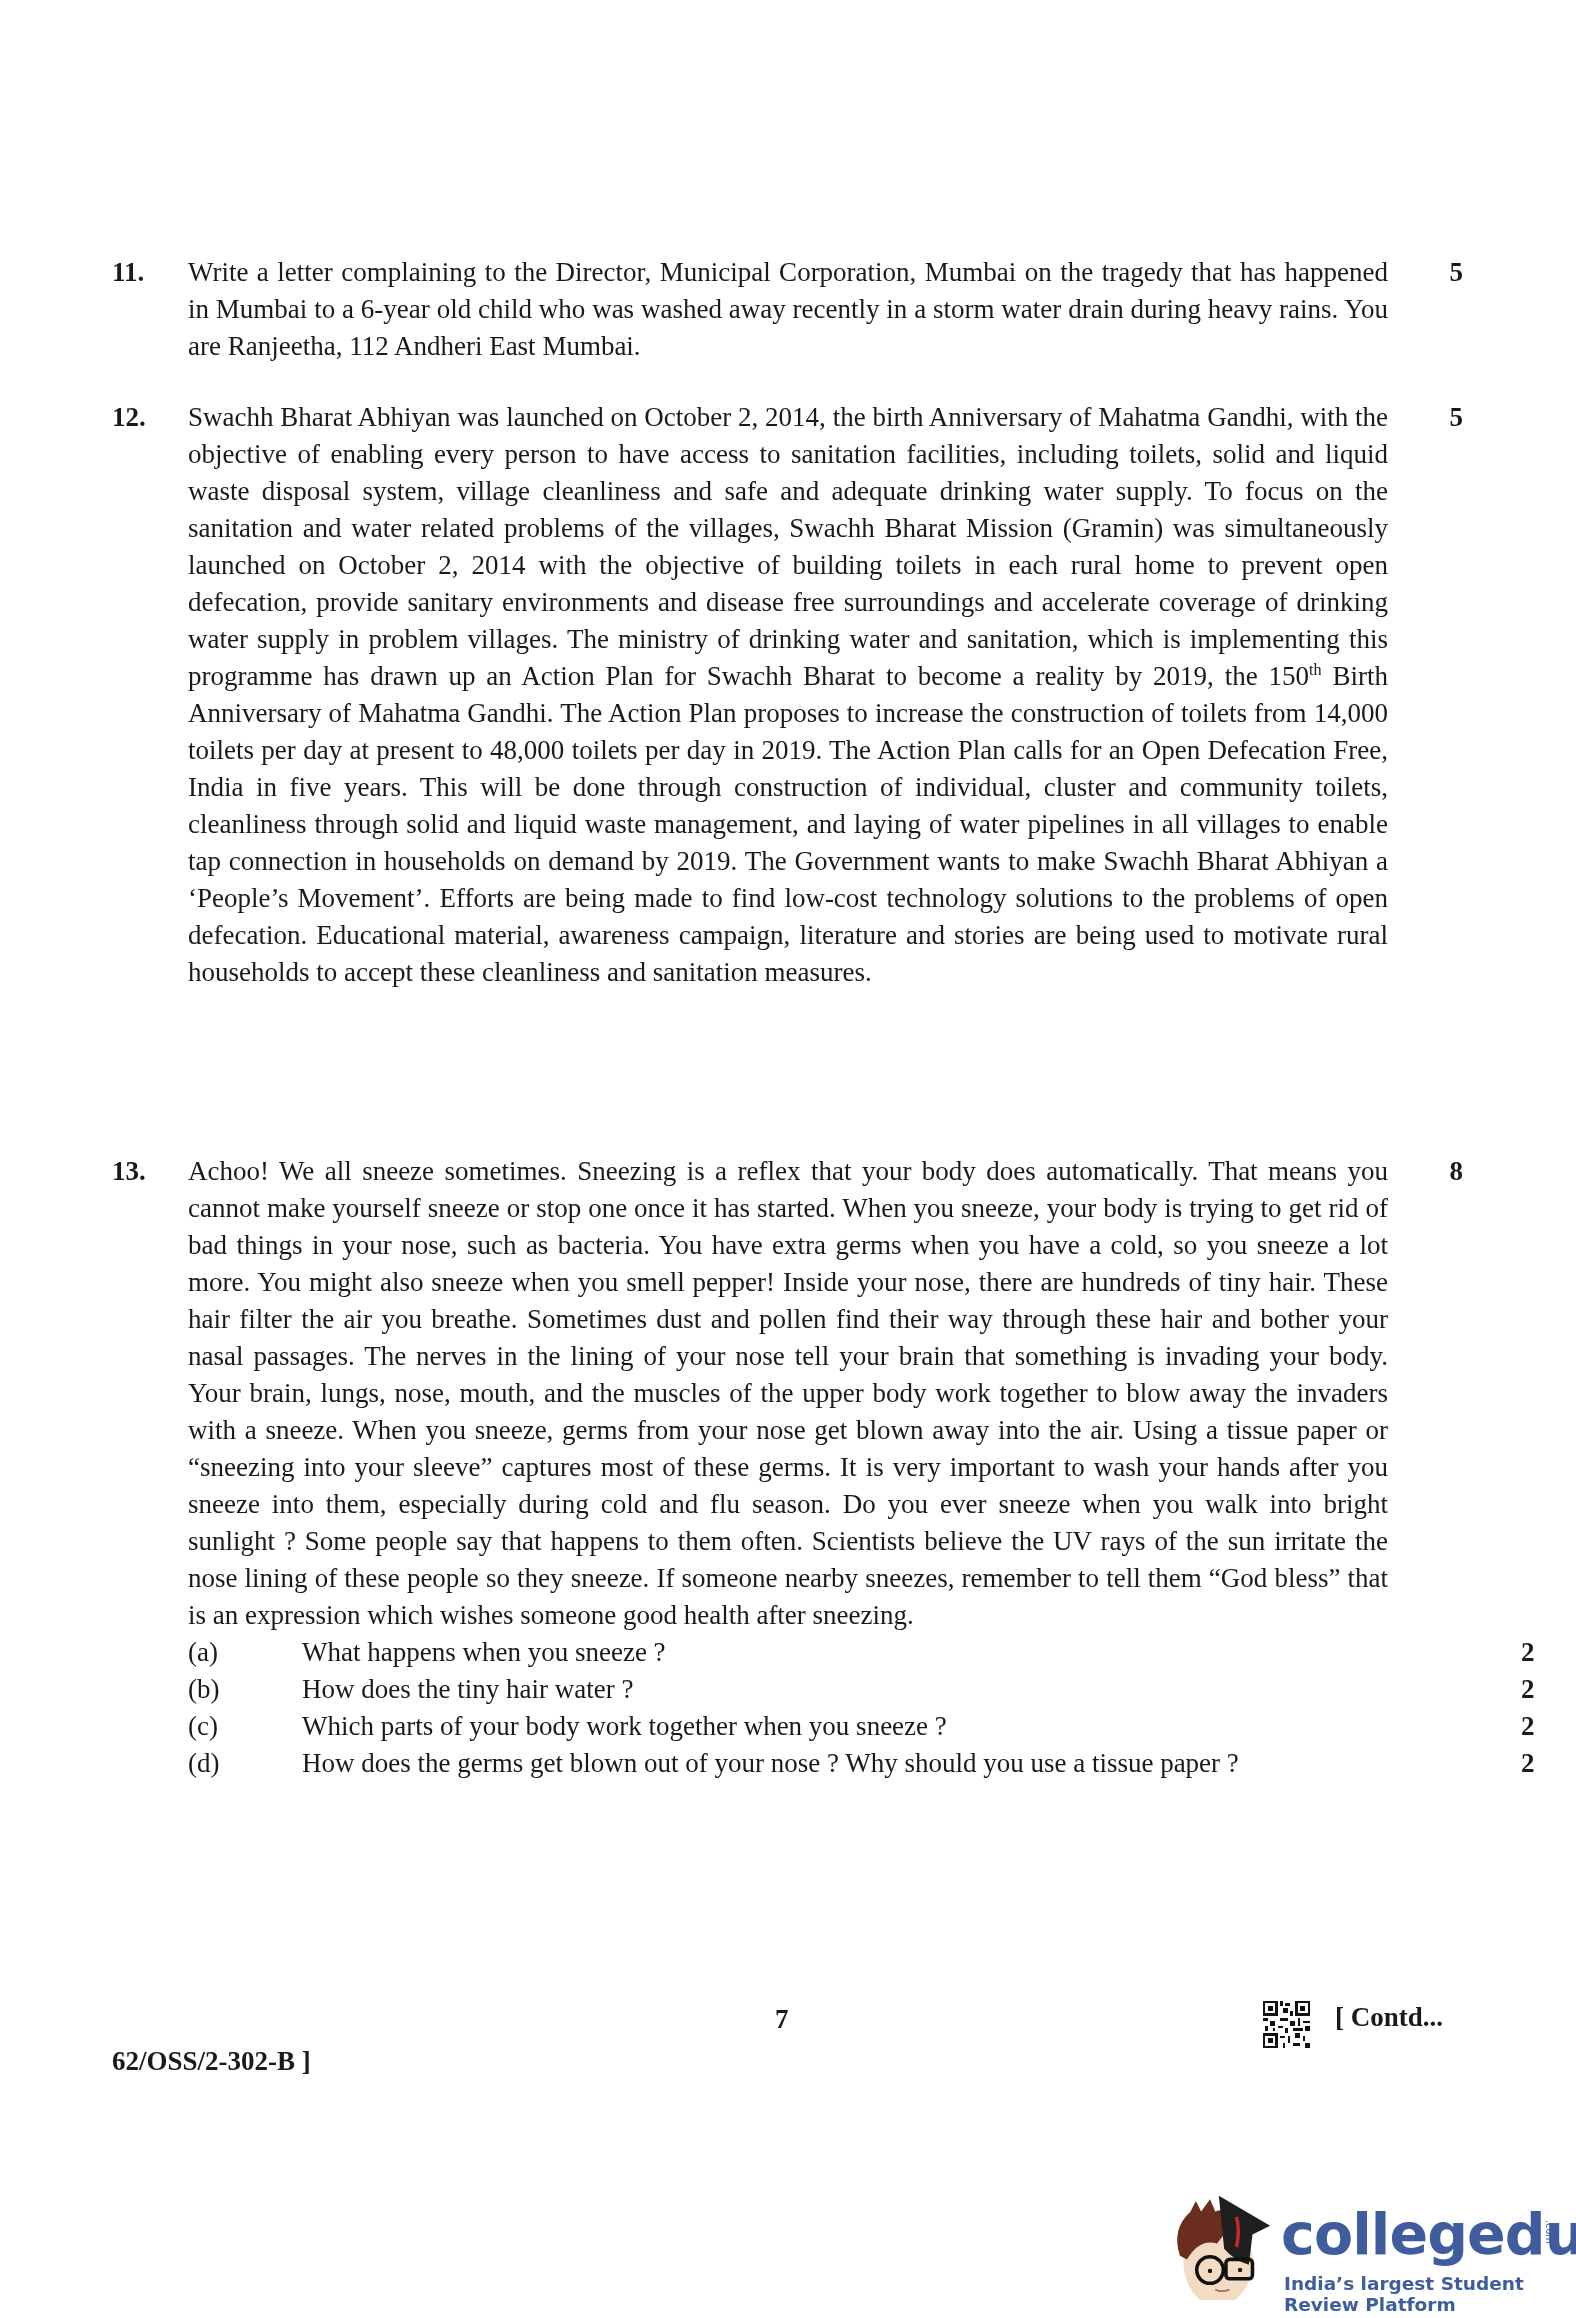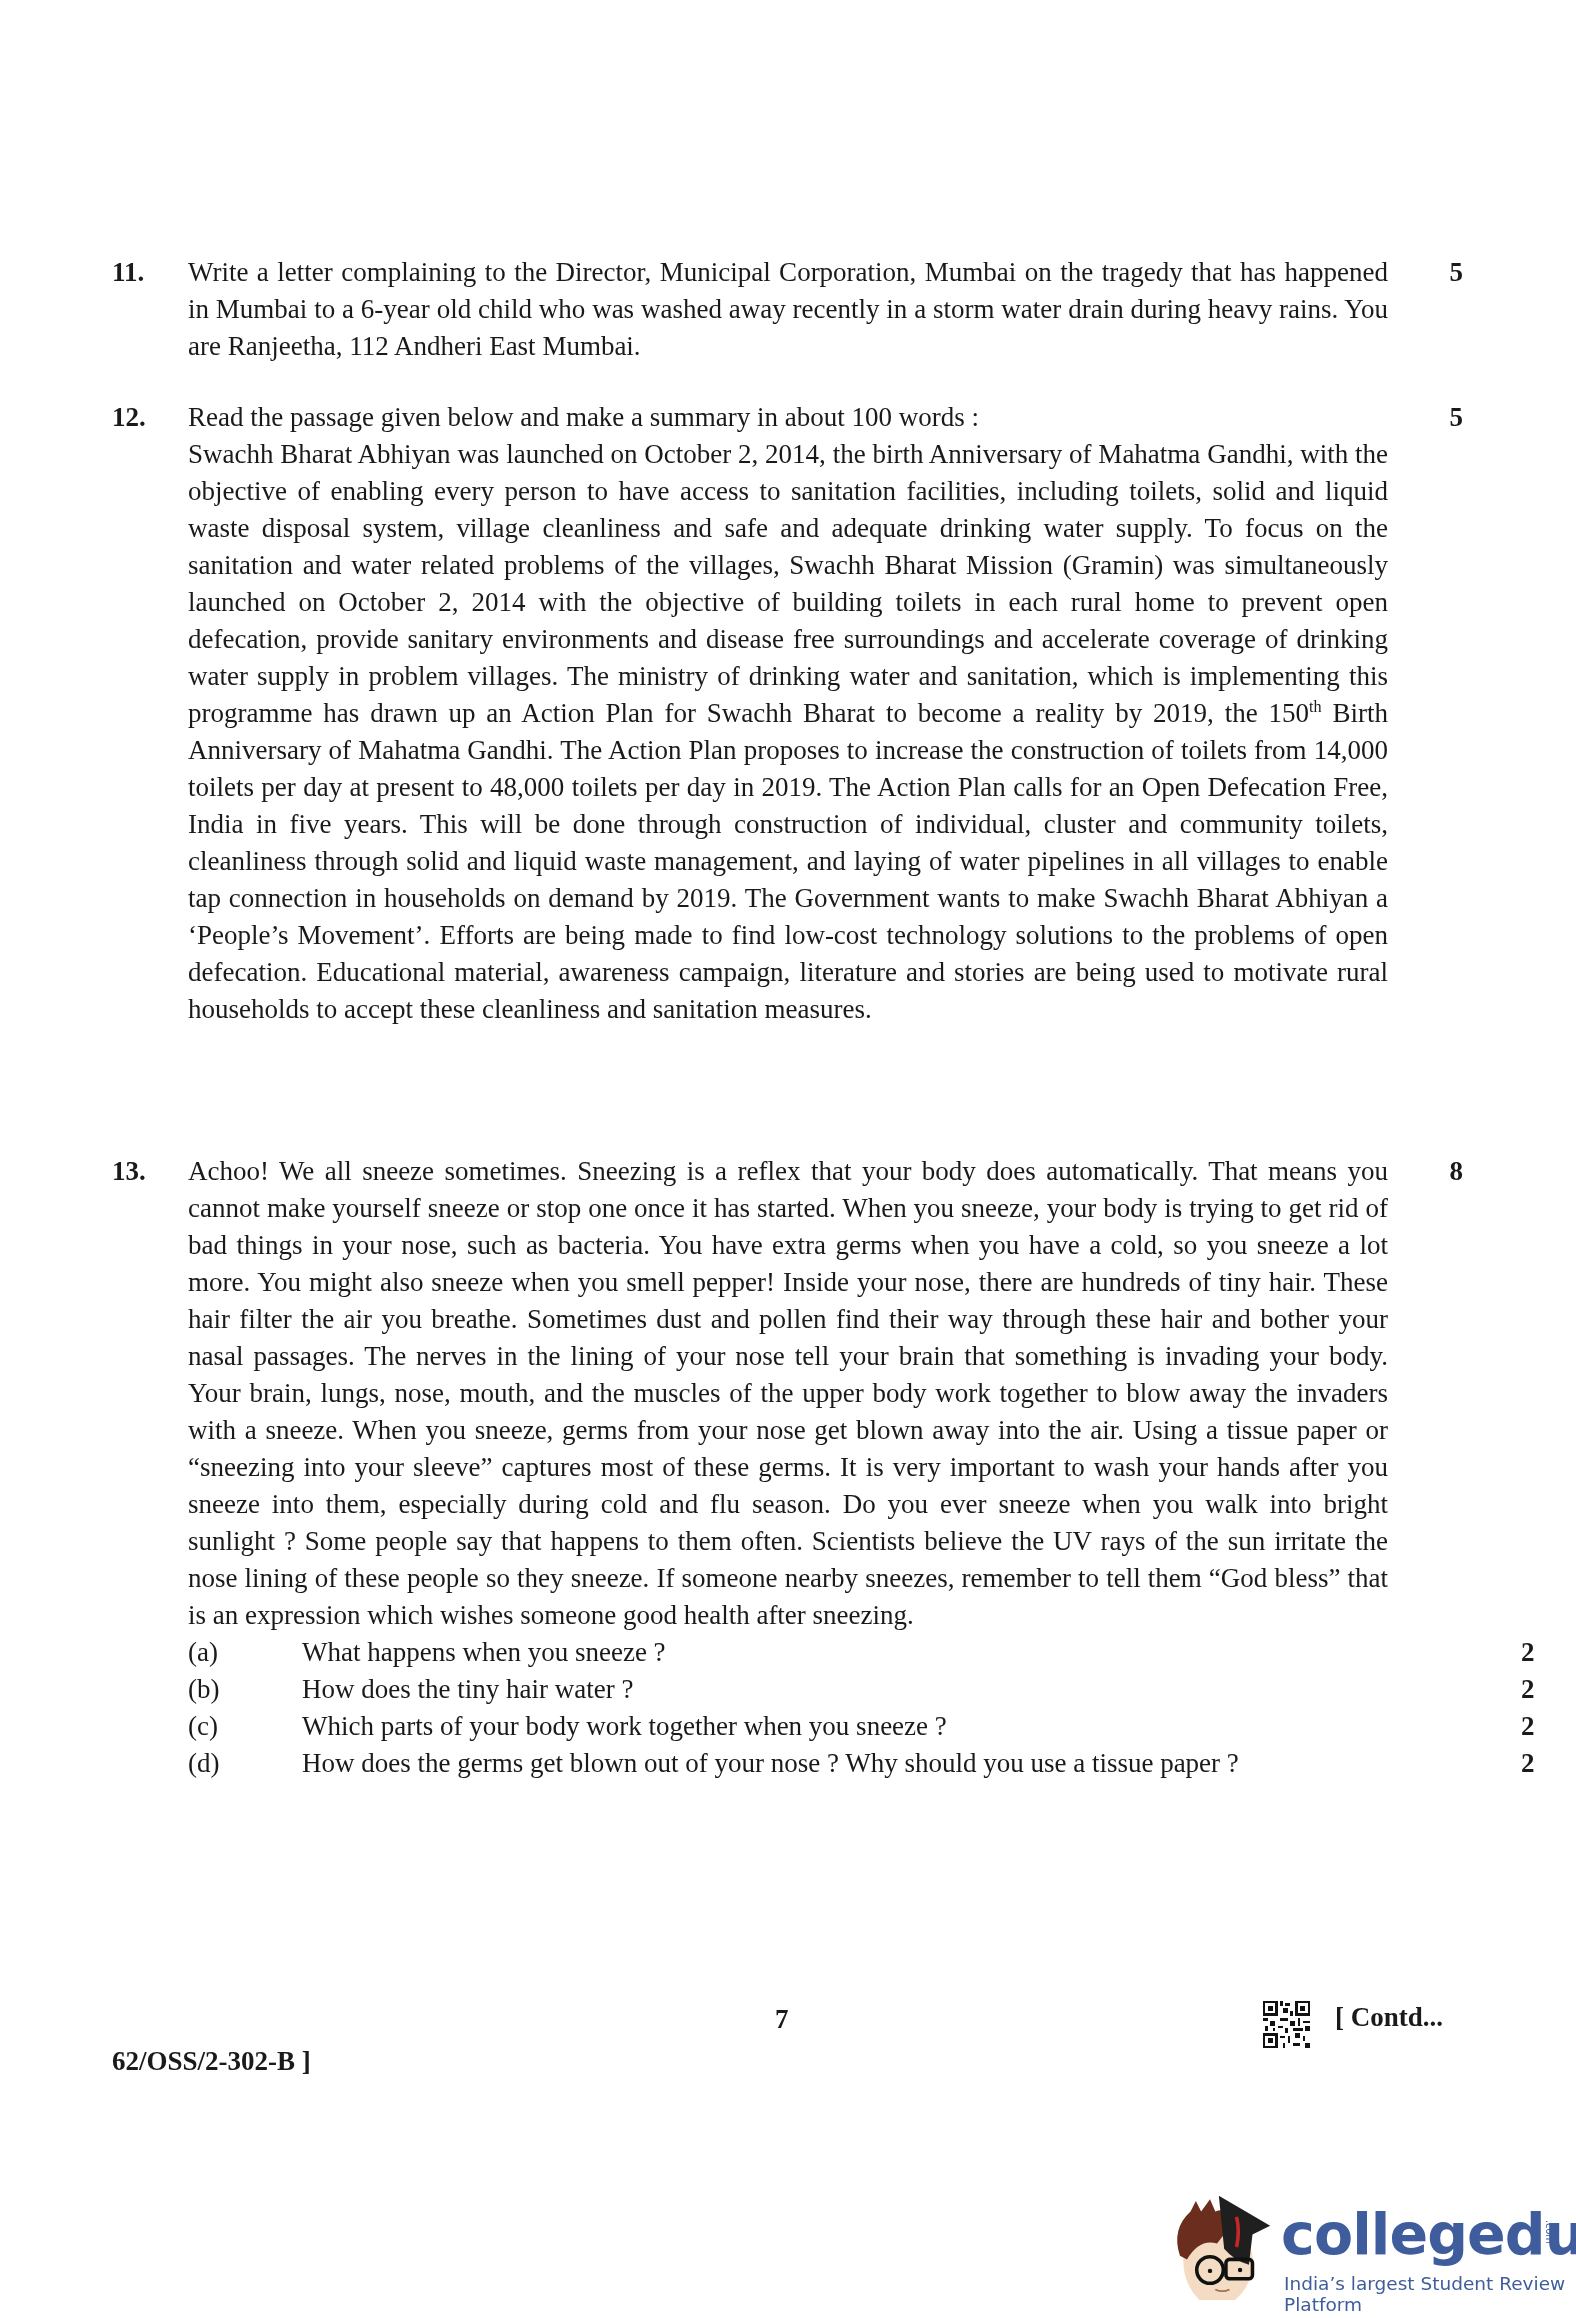--- a/index.html
+++ b/index.html
@@ -53,39 +53,38 @@
       font-size: 57px; font-weight: bold; color: #3f5d9c; letter-spacing: -0.9px;
     }
     .logo .dotcom {
       position: absolute; left: 391px; top: 35px;
       font-family: "DejaVu Sans", sans-serif; font-size: 9.7px; color: #3f5d9c;
       transform: rotate(90deg); transform-origin: left top;
     }
     .logo .tagline {
       position: absolute; left: 120px; top: 88px;
       font-family: "DejaVu Sans", "Liberation Sans", sans-serif;
-      font-size: 18.5px; font-weight: normal; color: #3f5d9c;
+      font-size: 18.5px; font-weight: bold; color: #3f5d9c;
     }
     .logo .mascot { position: absolute; left: 0; top: 0; width: 115px; height: 124px; }
   </style>
 </head>
 <body>
 
 <div class="q" id="q11">
   <span class="num">11.</span>
   <div class="body">
     <p>Write a letter complaining to the Director, Municipal Corporation, Mumbai on the tragedy that has happened in Mumbai to a 6-year old child who was washed away recently in a storm water drain during heavy rains.  You are Ranjeetha, 112 Andheri East Mumbai.</p>
   </div>
   <span class="marks">5</span>
 </div>
 
 <div class="q" id="q12">
   <span class="num">12.</span>
   <div class="body">
-    <p>Read the passage given below and make a summary in about 100 words :</p>
     <p><span>Swachh Bharat Abhiyan was launched on October 2, 2014, the birth Anniversary of Mahatma Gandhi, with the objective of enabling every person to have access to sanitation facilities, including toilets, solid and liquid waste disposal system, village cleanliness and safe and adequate drinking water supply.  To focus on the sanitation and water related problems of the villages, Swachh Bharat Mission (Gramin) was simultaneously launched on October 2, 2014 with the objective of building toilets in each rural home to prevent open defecation, provide sanitary environments and disease free surroundings and accelerate coverage of drinking water supply in problem villages.  The ministry of drinking water and sanitation, which is implementing this programme has drawn up an Action Plan for Swachh Bharat to become a reality by 2019, the 150</span><sup>th</sup><span> Birth Anniversary of Mahatma Gandhi.  The Action Plan proposes to increase the construction of toilets from 14,000 toilets per day at present to 48,000 toilets per day in 2019.  The Action Plan calls for an Open Defecation Free, India in five years.  This will be done through construction of individual, cluster and community toilets, cleanliness through solid and liquid waste management, and laying of water pipelines in all villages to enable tap connection in households on demand by 2019.  The Government wants to make Swachh Bharat Abhiyan a ‘People’s Movement’.  Efforts are being made to find low-cost technology solutions to the problems of open defecation.  Educational material, awareness campaign, literature and stories are being used to motivate rural households to accept these cleanliness and sanitation measures.</span></p>
   </div>
   <span class="marks">5</span>
 </div>
 
 <div class="q" id="q13">
   <span class="num">13.</span>
   <div class="body">
     <p>Achoo! We all sneeze sometimes.  Sneezing is a reflex that your body does automatically.  That means you cannot make yourself sneeze or stop one once it has started.  When you sneeze, your body is trying to get rid of bad things in your nose, such as bacteria.  You have extra germs when you have a cold, so you sneeze a lot more.  You might also sneeze when you smell pepper! Inside your nose, there are hundreds of tiny hair.  These hair filter the air you breathe.  Sometimes dust and pollen find their way through these hair and bother your nasal passages.  The nerves in the lining of your nose tell your brain that something is invading your body.  Your brain, lungs, nose, mouth, and the muscles of the upper body work together to blow away the invaders with a sneeze.  When you sneeze, germs from your nose get blown away into the air.  Using a tissue paper or “sneezing into your sleeve” captures most of these germs.  It is very important to wash your hands after you sneeze into them, especially during cold and flu season.  Do you ever sneeze when you walk into bright sunlight ?  Some people say that happens to them often.  Scientists believe the UV rays of the sun irritate the nose lining of these people so they sneeze.  If someone nearby sneezes, remember to tell them “God bless” that is an expression which wishes someone good health after sneezing.</p>
   </div>

